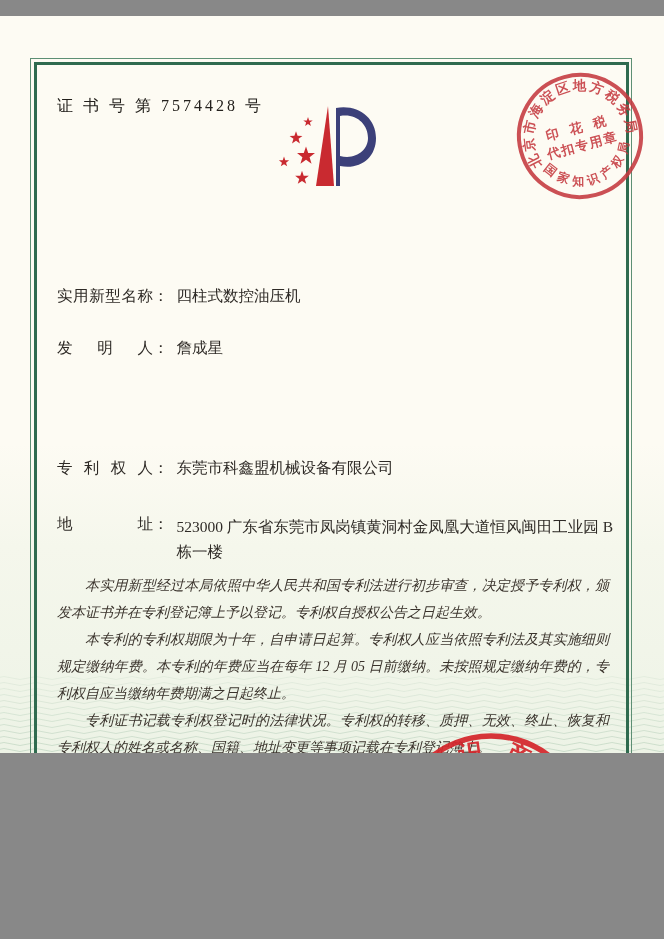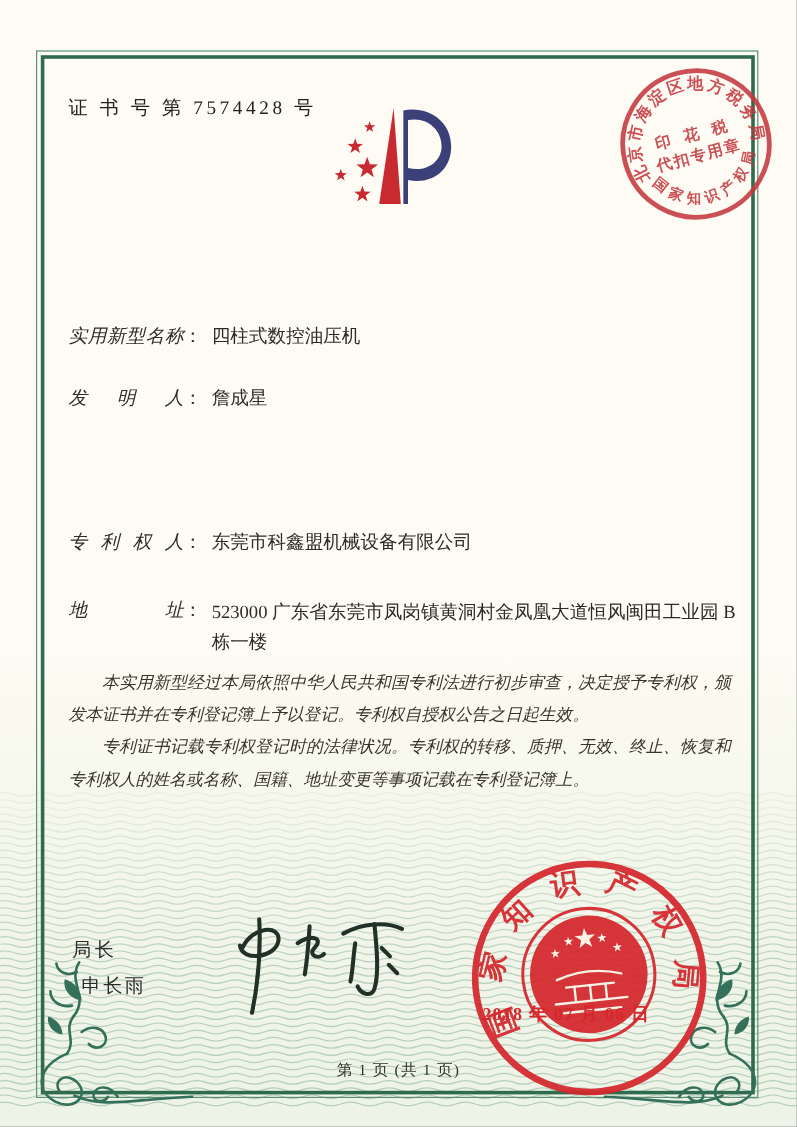--- a/index.html
+++ b/index.html
@@ -7,41 +7,41 @@
     --border-green-light:#5d8f74;
     --ornament-green:#35705a;
     --seal-red:#d5272c;
     --stamp-red:#c5393f;
     --ink:#2e2a26;
     --ink-light:#3a332c;
     --paper:#fcfaf2;
   }
   html,body{margin:0;padding:0;background:#888;}
   .page{
-    position:relative;width:664px;height:939px;margin:0 auto;overflow:hidden;
+    position:relative;width:664px;height:737px;margin:16px auto;overflow:hidden;
     background:linear-gradient(180deg,#fdfbf3 0%,#fdfbf3 58%,#f5f7ec 72%,#edf3e6 100%);
     font-family:"Liberation Serif","DejaVu Serif",serif;color:var(--ink);
   }
   svg{display:block}
   .waves{position:absolute;left:0;top:0;width:664px;height:939px;z-index:0;}
   .frame-outer{position:absolute;left:30px;top:42px;width:600px;height:871px;
     border:1px solid var(--border-green-light);z-index:1;}
   .frame-inner{position:absolute;left:34px;top:46px;width:589px;height:860px;
     border:3px solid var(--border-green);z-index:1;}
   .cert-number{position:absolute;left:57px;top:80px;z-index:2;
     font-size:16px;letter-spacing:3px;color:#23201c;}
   .logo{position:absolute;left:272px;top:84px;z-index:2;}
   .cert-title{position:absolute;left:31px;top:184px;width:602px;text-align:center;z-index:2;
     font-size:35px;font-weight:600;letter-spacing:8px;color:#191919;}
   .tax-stamp{position:absolute;left:505px;top:45px;z-index:3;opacity:.88;}
   .official-seal{position:absolute;left:386px;top:710px;z-index:3;opacity:.93;}
   .seal-date{position:absolute;left:402px;top:836px;z-index:4;color:var(--seal-red);
     font-size:15px;font-weight:600;letter-spacing:1px;}
   .field-row{position:absolute;left:57px;z-index:2;font-size:15.5px;white-space:nowrap;}
-  .flabel{display:inline-block;width:96px;text-align:justify;text-align-last:justify;vertical-align:top;font-style:italic;}
+  .flabel{display:inline-block;width:96px;text-align:justify;text-align-last:justify;vertical-align:top;}
   .colon{vertical-align:top;}
   .fvalue{display:inline-block;margin-left:4px;vertical-align:top;}
   .fvalue.wrap{white-space:normal;width:446px;line-height:25px;}
   .fgroup2{position:absolute;left:312px;top:0;}
   .legal{position:absolute;left:57px;top:556px;width:552px;z-index:2;
     font-size:14px;line-height:27px;color:var(--ink-light);text-align:justify;}
   .legal p{margin:0;text-indent:2em;font-style:italic;}
   .director-title{position:absolute;left:60px;top:782px;z-index:2;
     font-family:"Liberation Sans","DejaVu Sans",sans-serif;font-size:16px;letter-spacing:3px;color:#2c2c2c;}
   .director-name{position:absolute;left:68px;top:812px;z-index:2;
@@ -160,20 +160,21 @@
     <span class="flabel">专利权人</span><span class="colon">：</span>
     <span class="fvalue">东莞市科鑫盟机械设备有限公司</span>
   </div>
   <div class="field-row" style="top:498px">
     <span class="flabel">地址</span><span class="colon">：</span>
     <span class="fvalue wrap">523000 广东省东莞市凤岗镇黄洞村金凤凰大道恒风闽田工业园 B 栋一楼</span>
   </div>
 
   <div class="legal">
     <p>本实用新型经过本局依照中华人民共和国专利法进行初步审查，决定授予专利权，颁发本证书并在专利登记簿上予以登记。专利权自授权公告之日起生效。</p>
+    <p>本专利的专利权期限为十年，自申请日起算。专利权人应当依照专利法及其实施细则规定缴纳年费。本专利的年费应当在每年 12 月 05 日前缴纳。未按照规定缴纳年费的，专利权自应当缴纳年费期满之日起终止。</p>
     <p>专利证书记载专利权登记时的法律状况。专利权的转移、质押、无效、终止、恢复和专利权人的姓名或名称、国籍、地址变更等事项记载在专利登记簿上。</p>
   </div>
 
   <div class="director-title">局长</div>
   <div class="director-name">申长雨</div>
 
   <svg class="signature" width="170" height="90" viewBox="0 0 170 90">
     <g fill="none" stroke="#223128" stroke-width="3.4" stroke-linecap="round" stroke-linejoin="round">
       <path d="M30,30 C38,12 62,10 60,24 C58,38 30,42 28,28"></path>
       <path d="M44,6 C45,25 44,55 38,84"></path>

